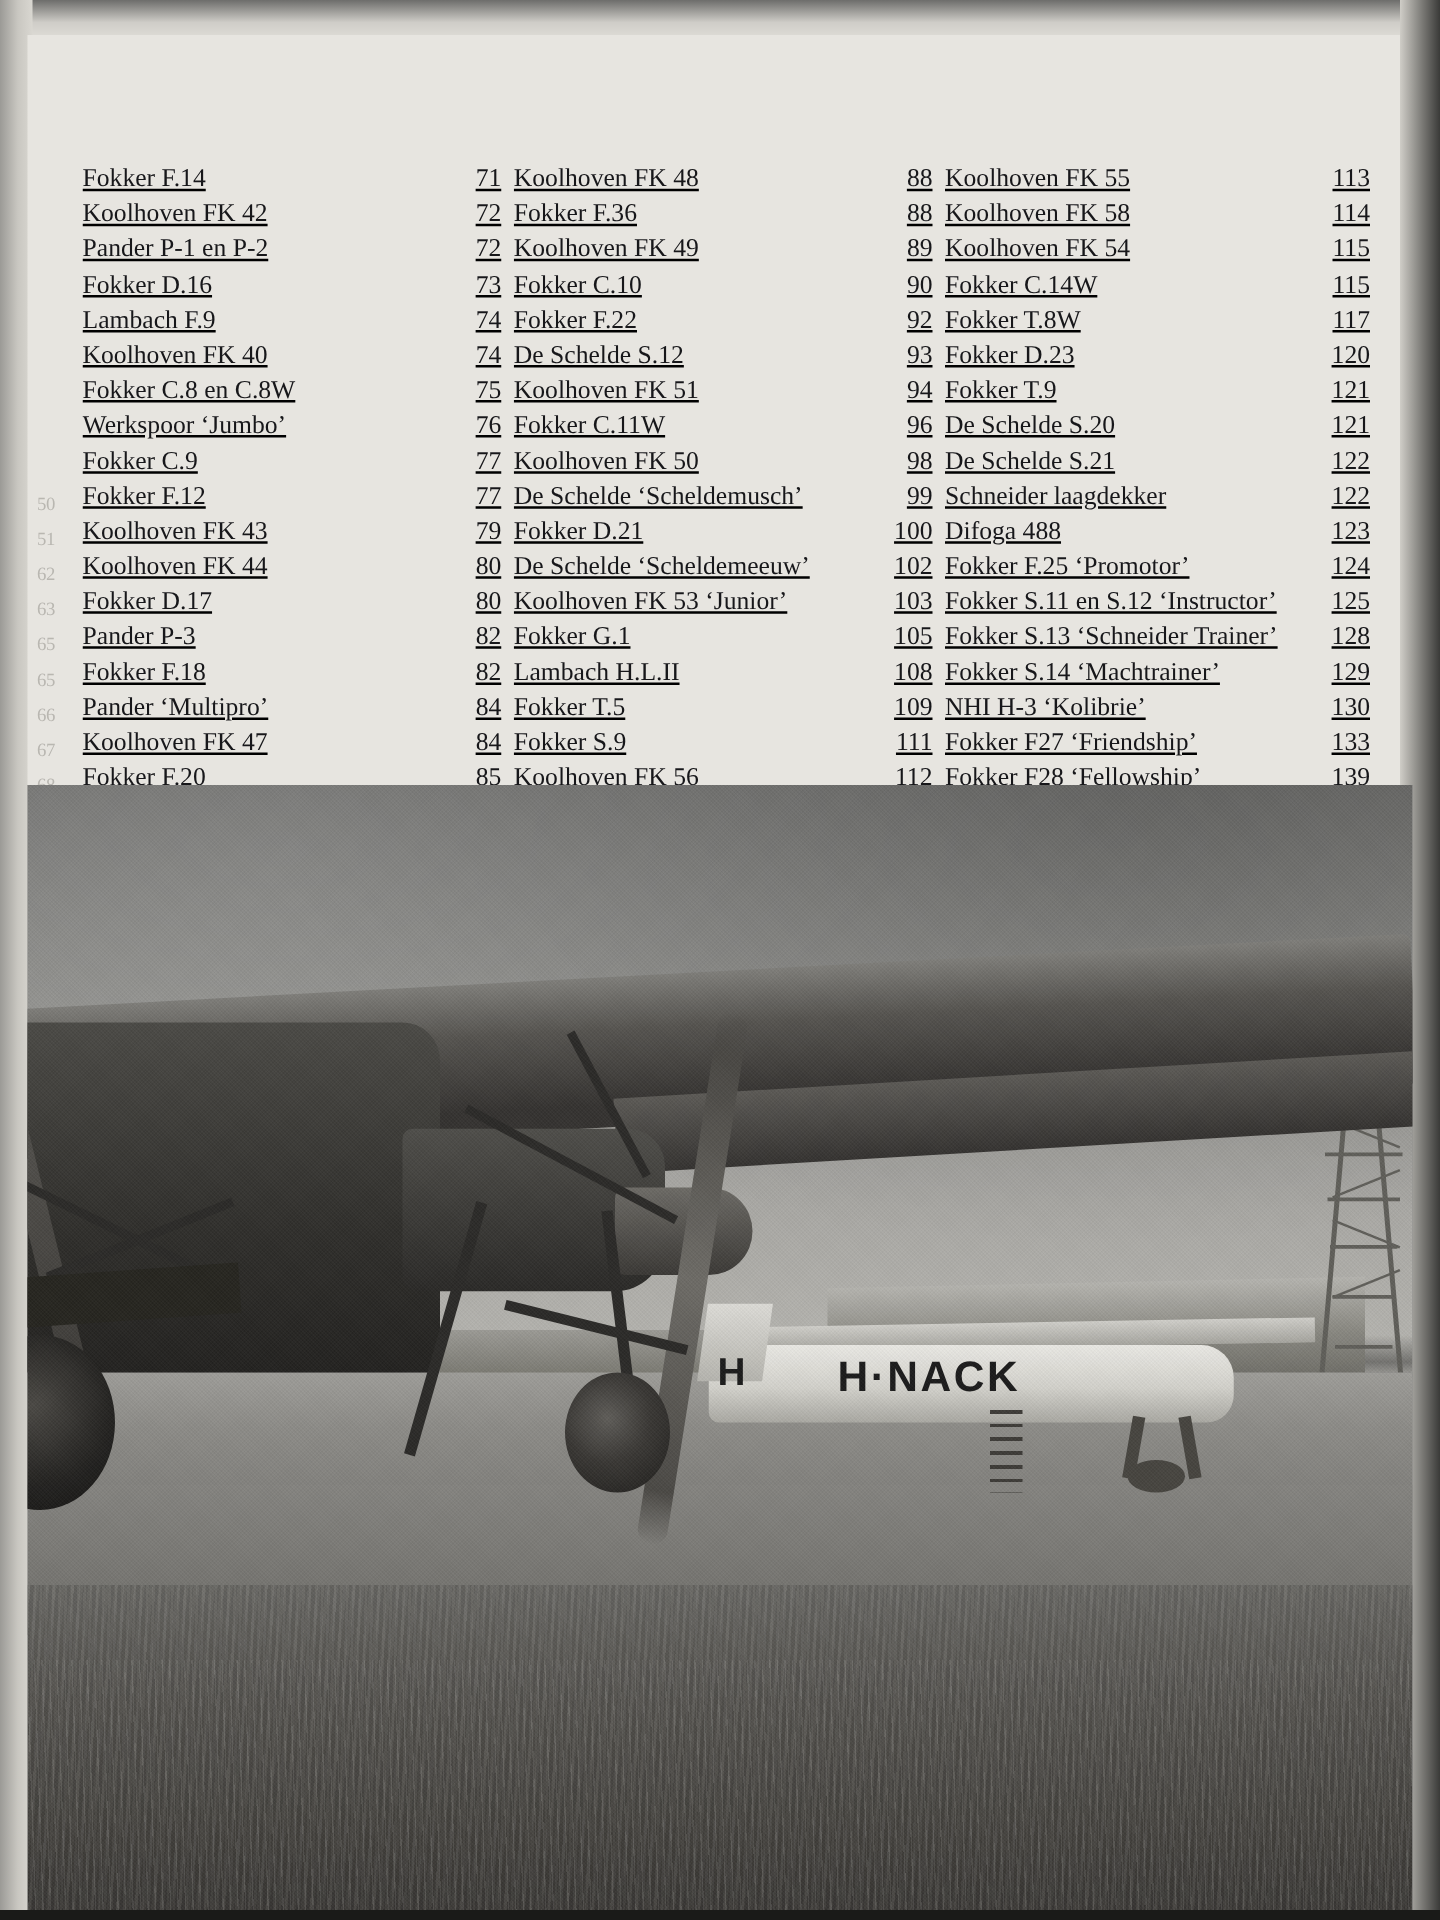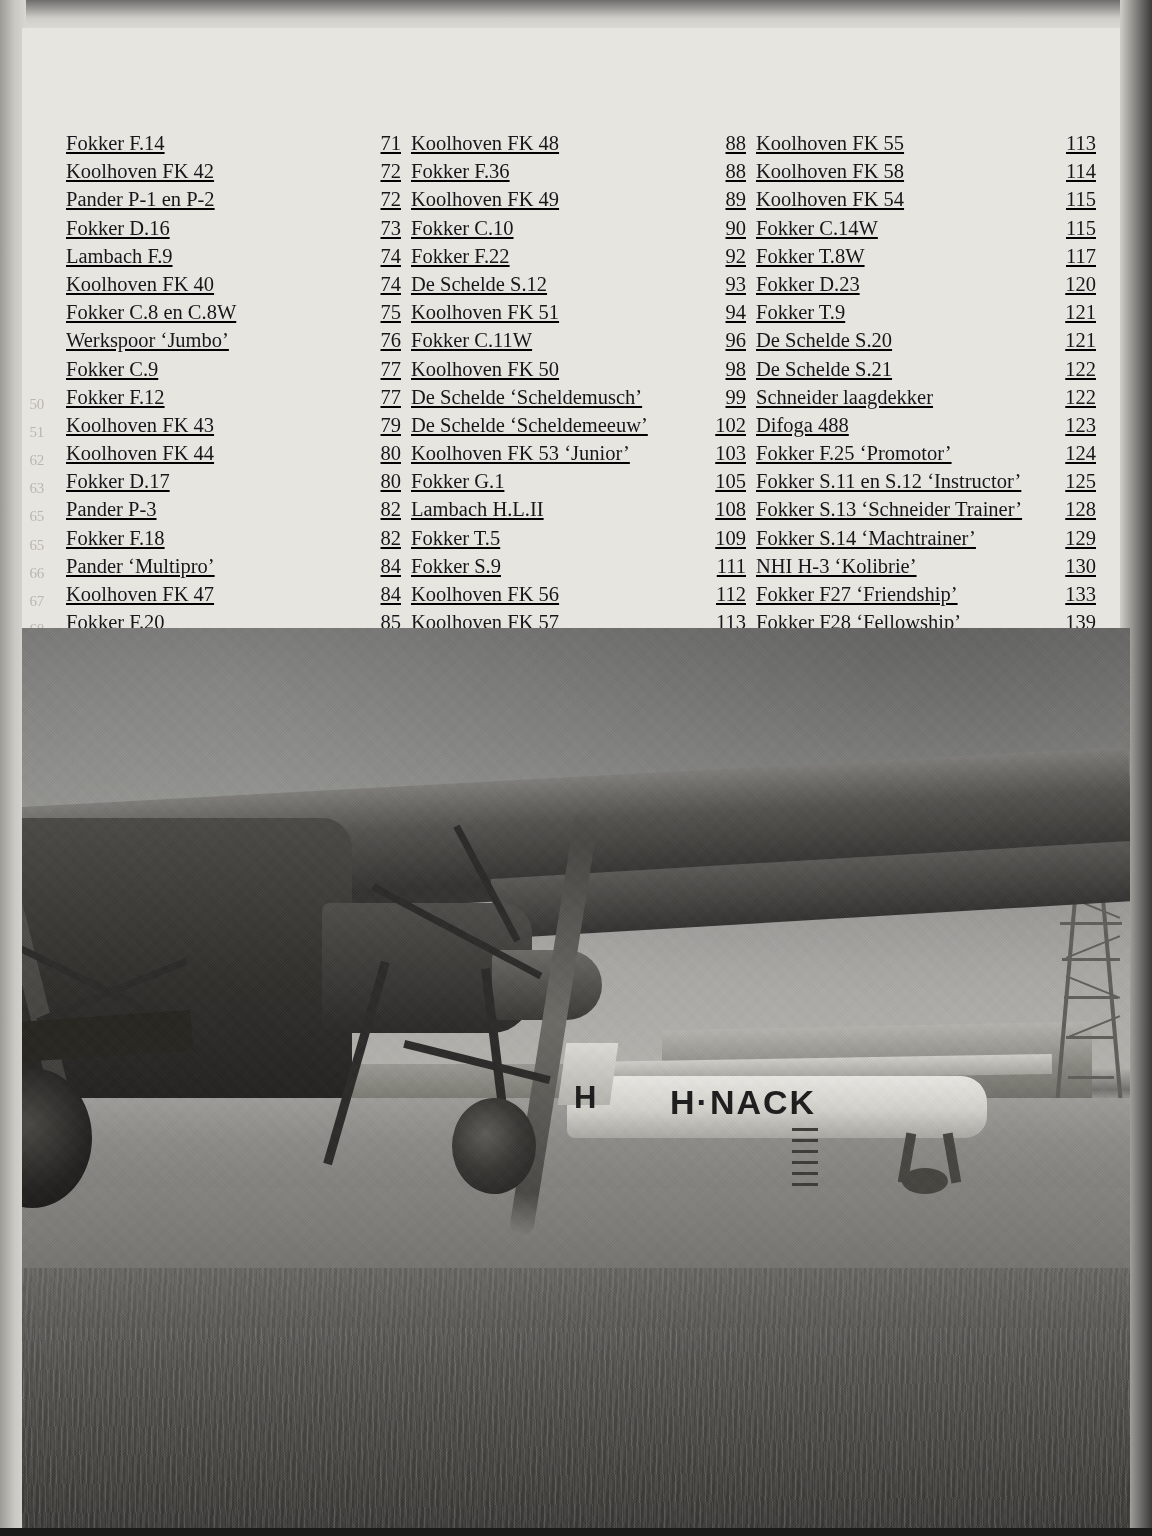--- a/index.html
+++ b/index.html
@@ -432,20 +432,24 @@
           </div>
         <div class="entry">
             <span class="nm">Koolhoven FK 50</span>
             <span class="pg">98</span>
           </div>
         <div class="entry">
             <span class="nm">De Schelde ‘Scheldemusch’</span>
             <span class="pg">99</span>
           </div>
         <div class="entry">
+            <span class="nm">Fokker D.21</span>
+            <span class="pg">100</span>
+          </div>
+        <div class="entry">
             <span class="nm">De Schelde ‘Scheldemeeuw’</span>
             <span class="pg">102</span>
           </div>
         <div class="entry">
             <span class="nm">Koolhoven FK 53 ‘Junior’</span>
             <span class="pg">103</span>
           </div>
         <div class="entry">
             <span class="nm">Fokker G.1</span>
             <span class="pg">105</span>

